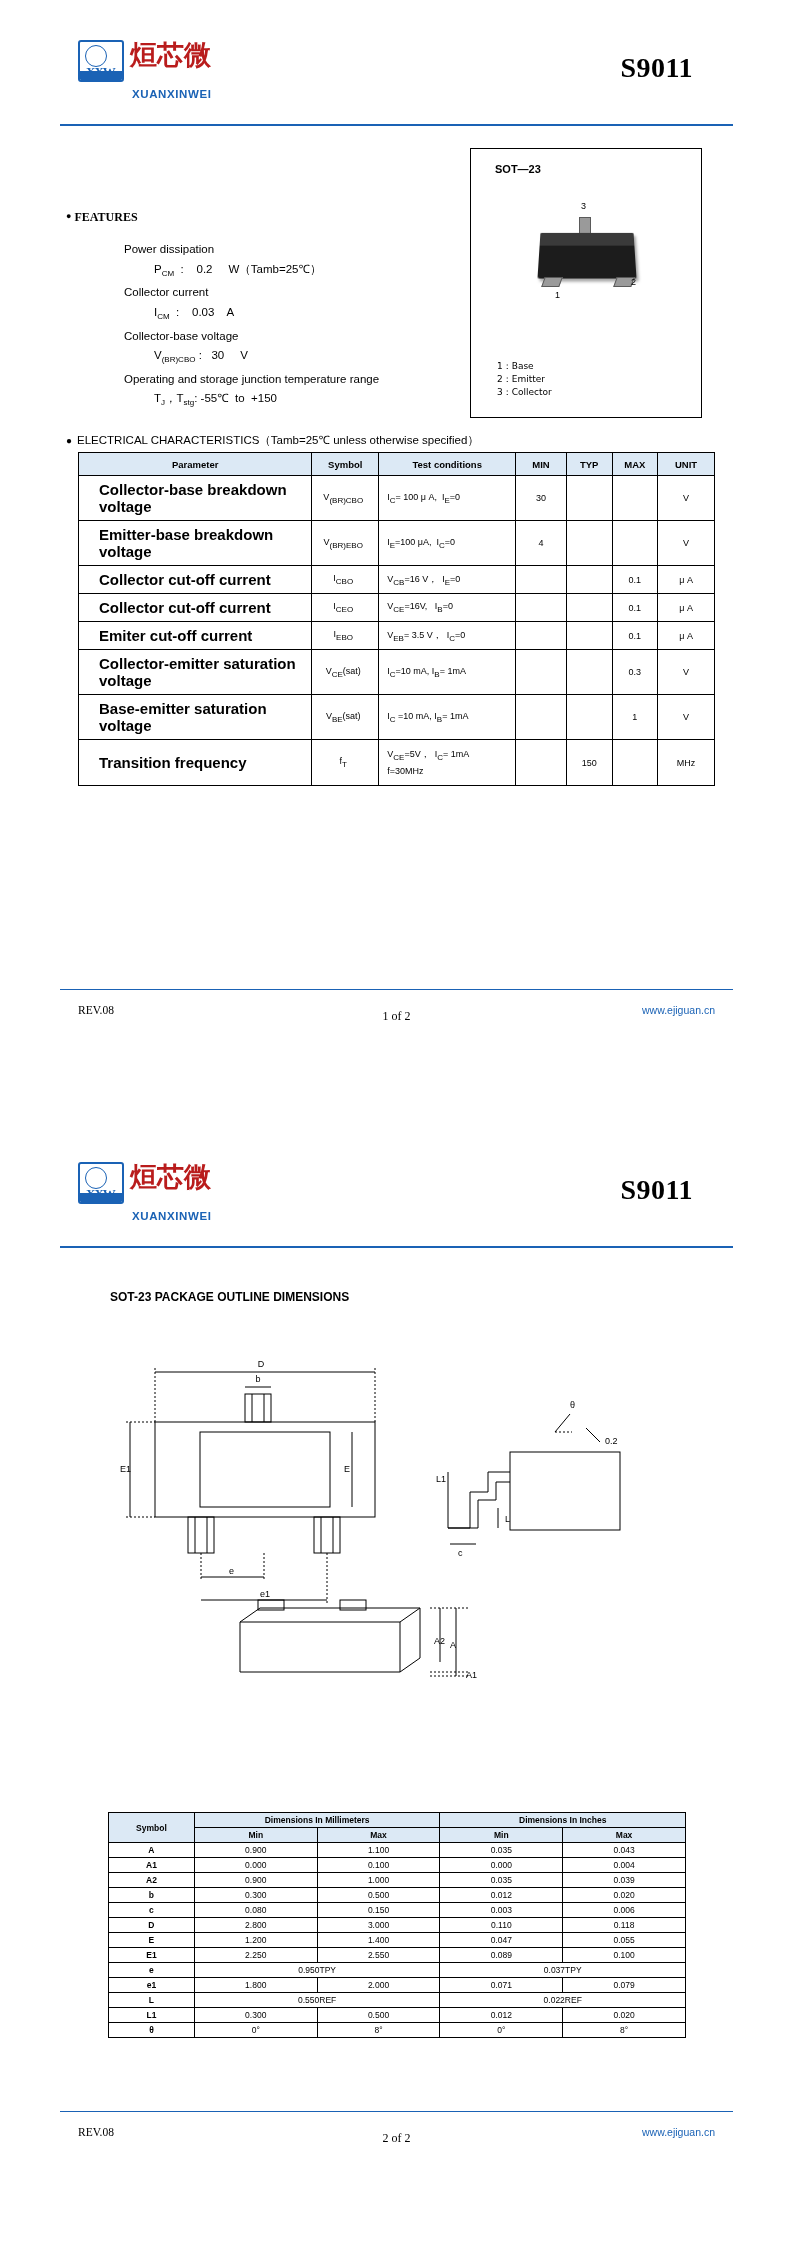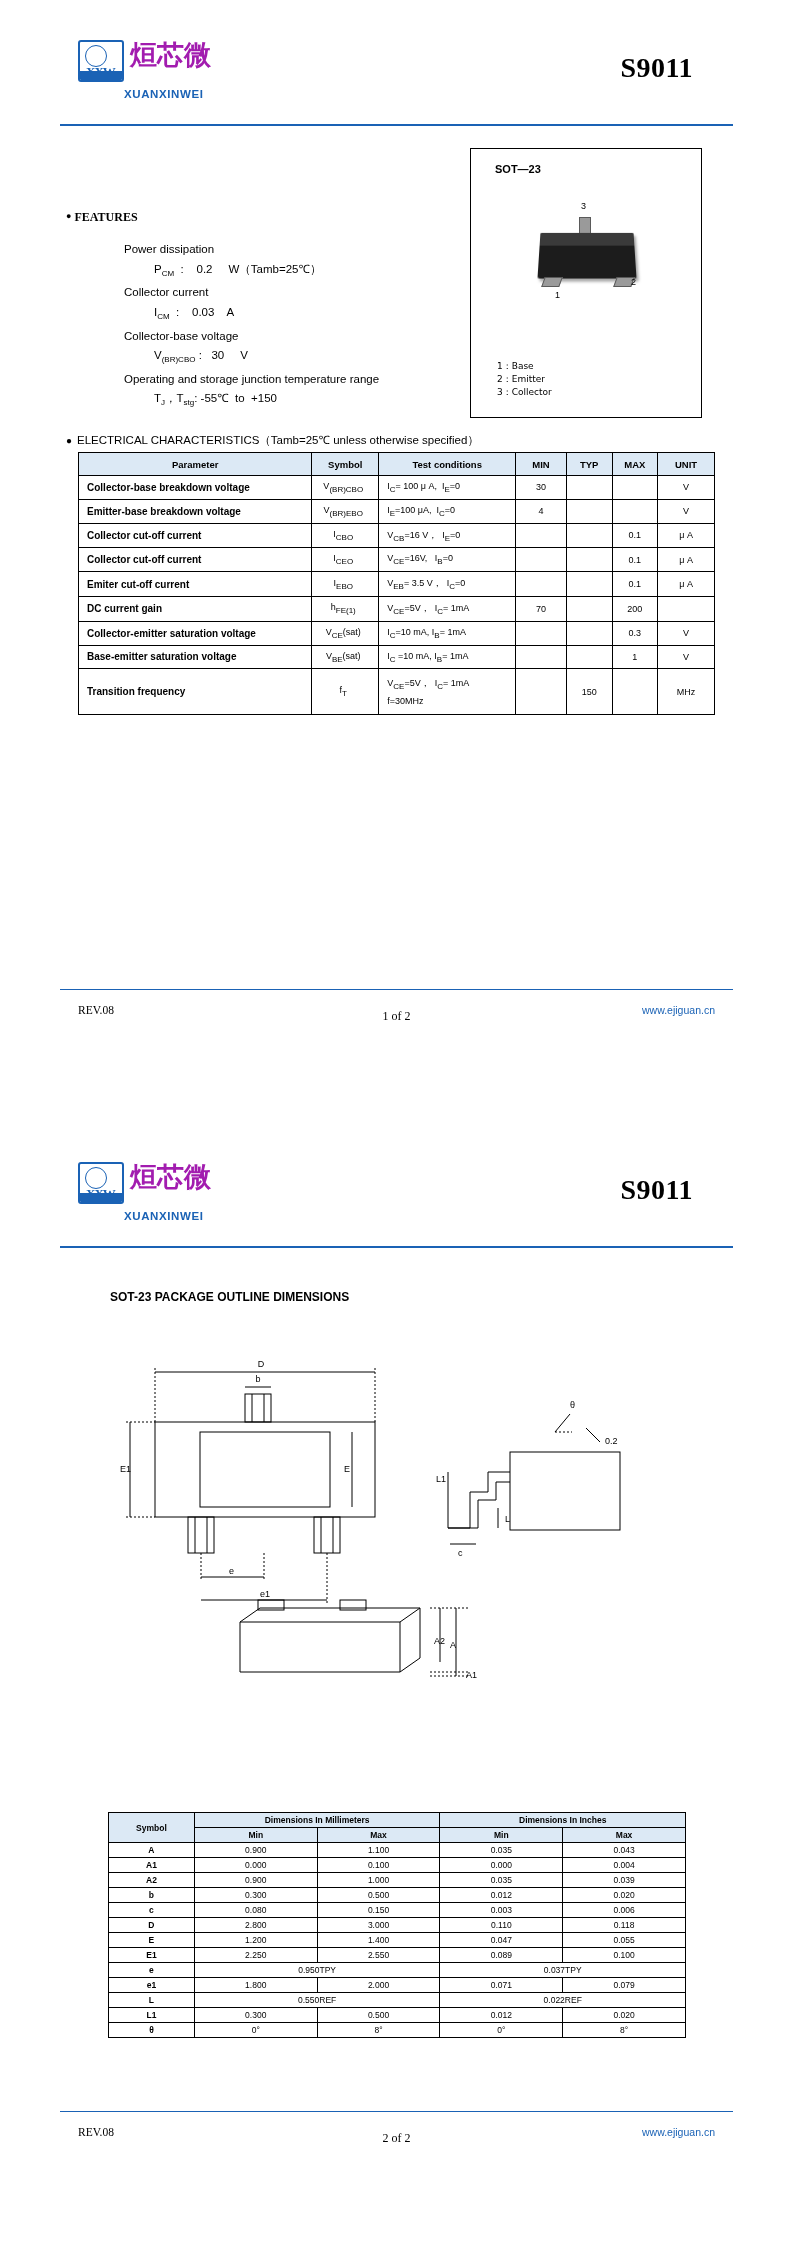--- a/index.html
+++ b/index.html
@@ -65,30 +65,31 @@
     left: 0;
     bottom: 0;
     width: 100%;
     height: 9px;
     background: #1a62b5;
   }
   .logo-cn {
     font-family: "DejaVu Sans", sans-serif;
     font-size: 27px;
     font-weight: bold;
-    color: #a21caf;
+    color: #b91c1c;
     line-height: 30px;
     margin-left: 6px;
   }
   .logo-en {
     font-family: "Liberation Sans", sans-serif;
     font-size: 11.5px;
     font-weight: bold;
     color: #1a62b5;
     letter-spacing: 0.6px;
+    margin-left: 8px;
     margin-top: 2px;
   }
   .part-number {
     position: absolute;
     right: 100px;
     top: 52px;
     font-size: 28px;
     font-weight: bold;
     font-family: "Liberation Serif", serif;
     letter-spacing: 0.5px;
@@ -214,23 +215,23 @@
     box-sizing: border-box;
   }
   .ec-table thead th {
     background: #dce9f5;
     font-weight: bold;
     text-align: center;
     font-size: 9.5px;
     height: 23px;
   }
   .ec-table td.param {
-    padding-left: 8px;
-    font-weight: bold;
-    font-size: 10px;
+    padding-left: 20px;
+    font-weight: bold;
+    font-size: 15px;
   }
   .ec-table td.sym, .ec-table td.cond {
     text-align: left;
     padding-left: 8px;
     font-size: 9px;
   }
   .ec-table td.sym { text-align: center; padding-left: 0; }
   .ec-table td.num { text-align: center; font-size: 9px; }
   .ec-table td.unit { text-align: center; font-size: 9px; }
   .cond2 { line-height: 14px; }
@@ -421,29 +422,20 @@
         <td class="unit">μ A</td>
       </tr>
       <tr>
         <td class="param">Emiter cut-off current</td>
         <td class="sym">I<sub>EBO</sub></td>
         <td class="cond">V<sub>EB</sub>= 3.5 V，&nbsp; I<sub>C</sub>=0</td>
         <td class="num"></td>
         <td class="num"></td>
         <td class="num">0.1</td>
         <td class="unit">μ A</td>
-      </tr>
-      <tr>
-        <td class="param">DC current gain</td>
-        <td class="sym">h<sub>FE(1)</sub></td>
-        <td class="cond">V<sub>CE</sub>=5V，&nbsp; I<sub>C</sub>= 1mA</td>
-        <td class="num">70</td>
-        <td class="num"></td>
-        <td class="num">200</td>
-        <td class="unit"></td>
       </tr>
       <tr>
         <td class="param">Collector-emitter saturation voltage</td>
         <td class="sym">V<sub>CE</sub>(sat)</td>
         <td class="cond">I<sub>C</sub>=10 mA, I<sub>B</sub>= 1mA</td>
         <td class="num"></td>
         <td class="num"></td>
         <td class="num">0.3</td>
         <td class="unit">V</td>
       </tr>

